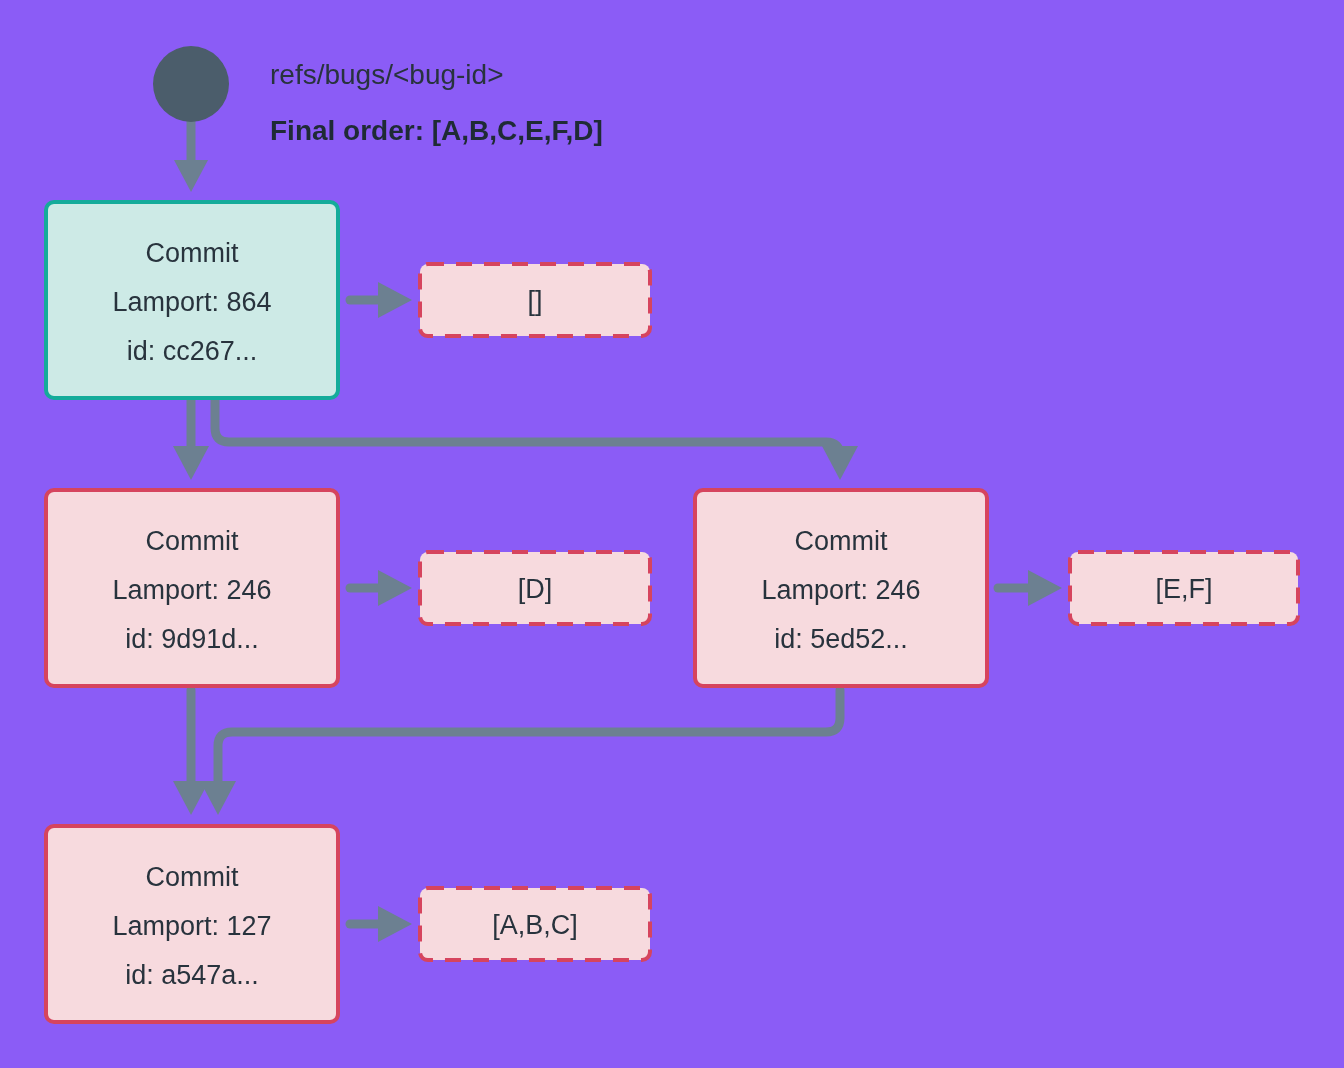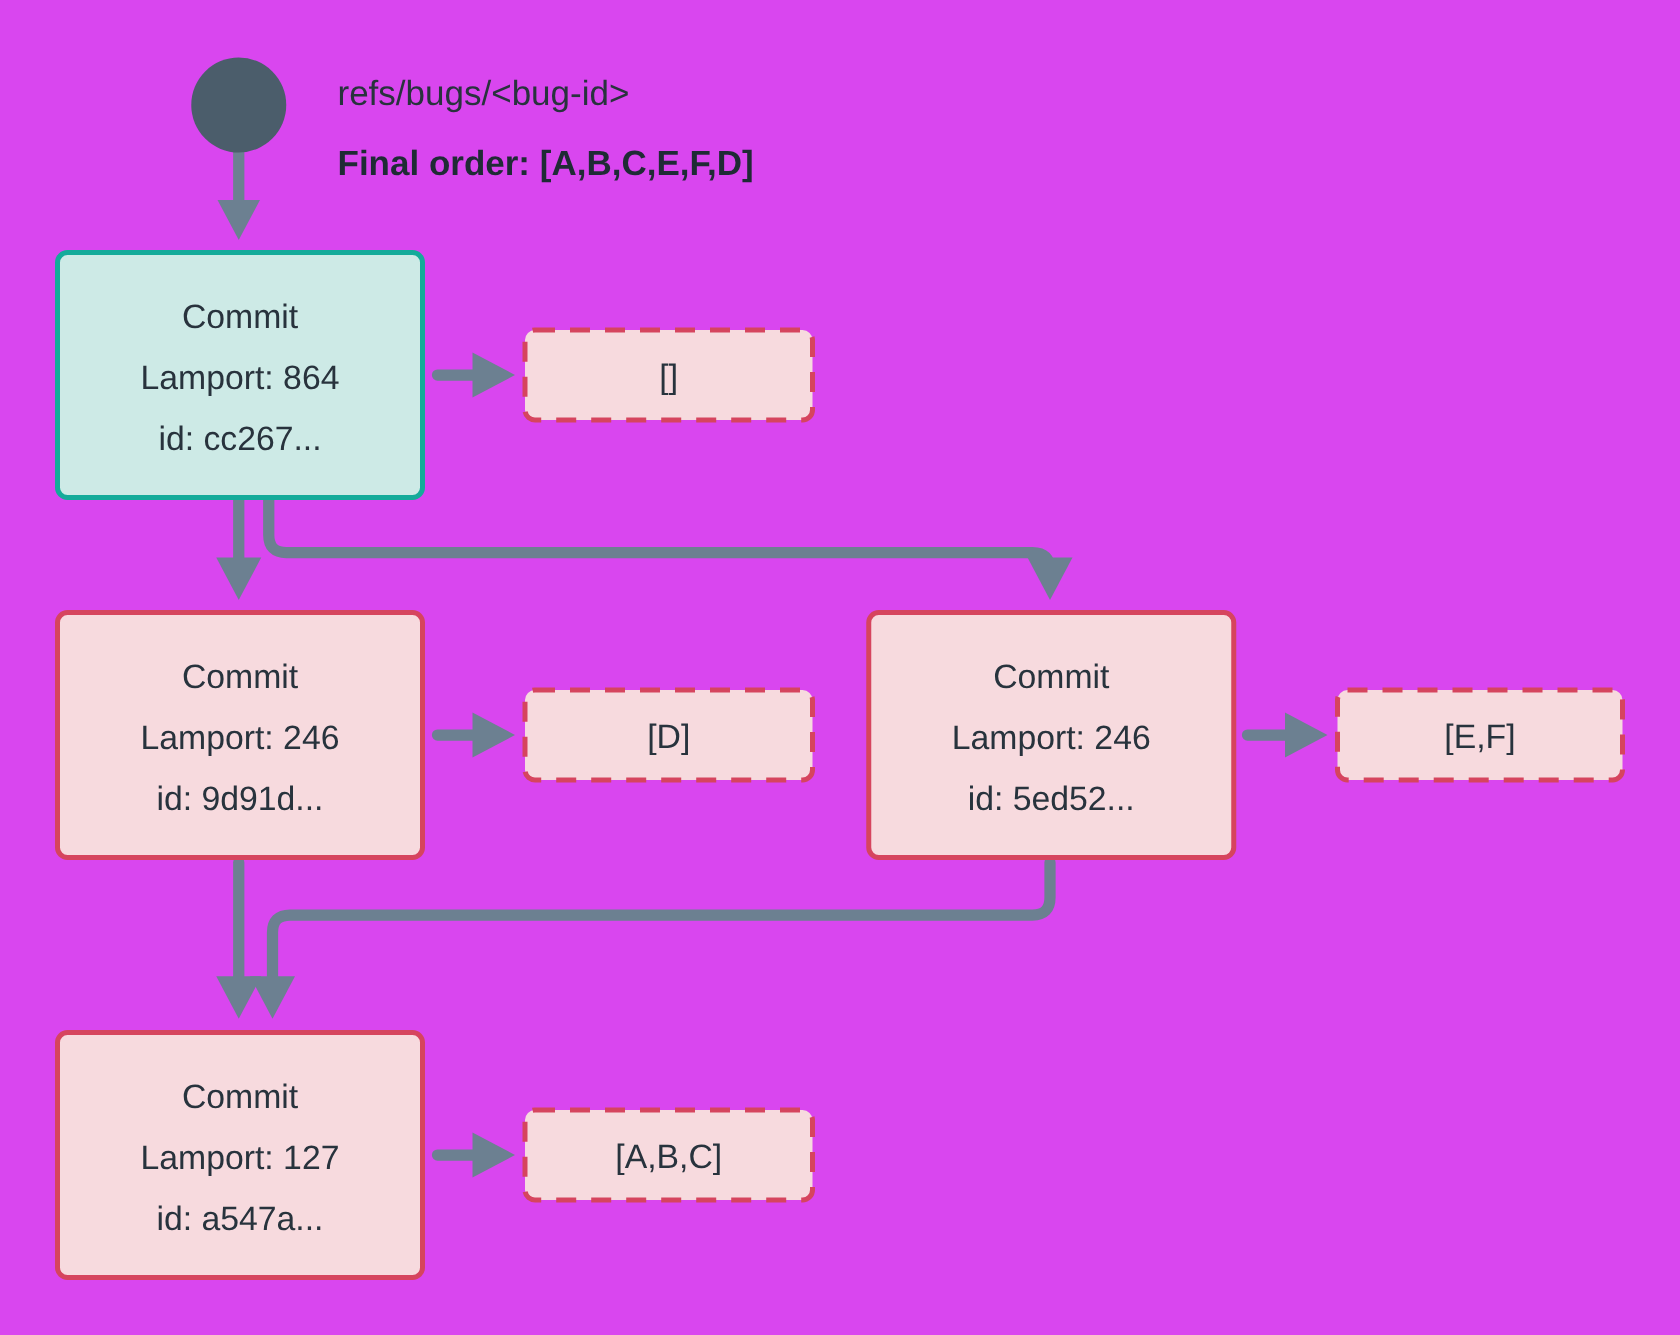--- a/index.html
+++ b/index.html
@@ -11,21 +11,21 @@
     width: 1344px;
     height: 1068px;
     font-family: "Liberation Sans", sans-serif;
     color: #28333d;
     overflow: hidden;
   }
   #diagram-root {
     position: relative;
     width: 1344px;
     height: 1068px;
-    background: #d946ef;
+    background: #8b5cf6;
   }
   svg.diagram-canvas {
     position: absolute;
     left: 0;
     top: 0;
     width: 1344px;
     height: 1068px;
     display: block;
   }
   .node-text {

